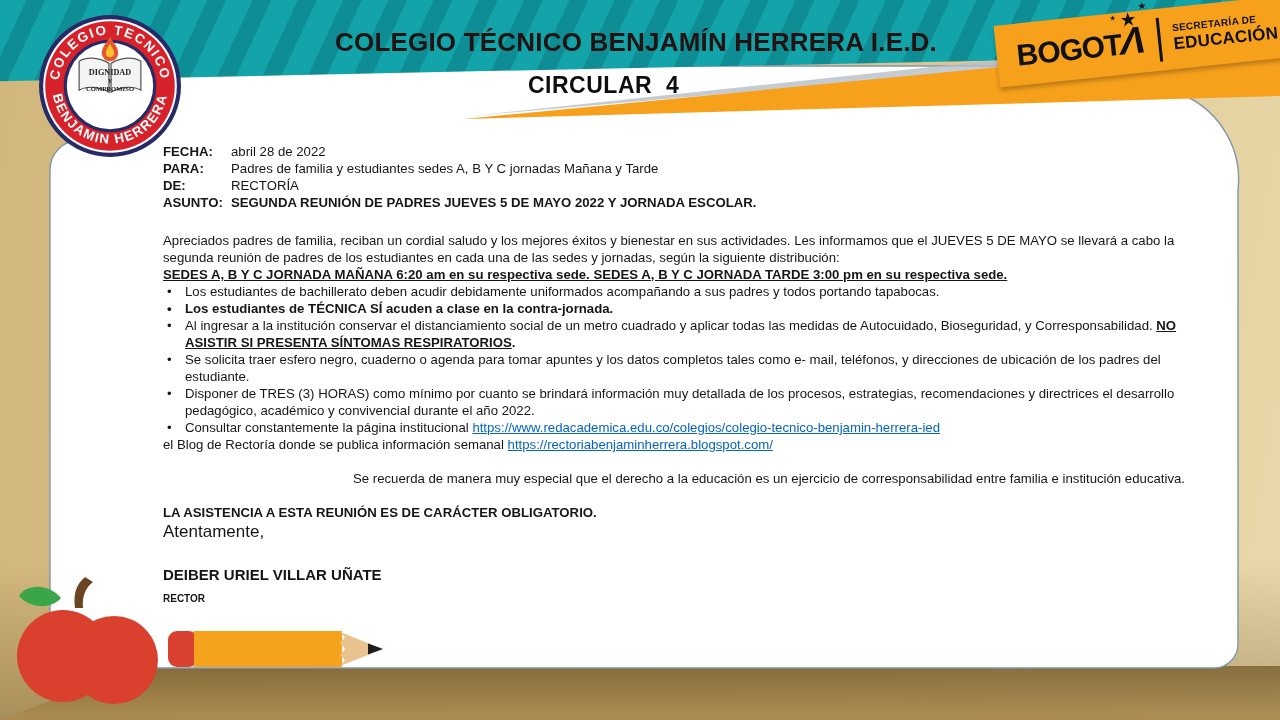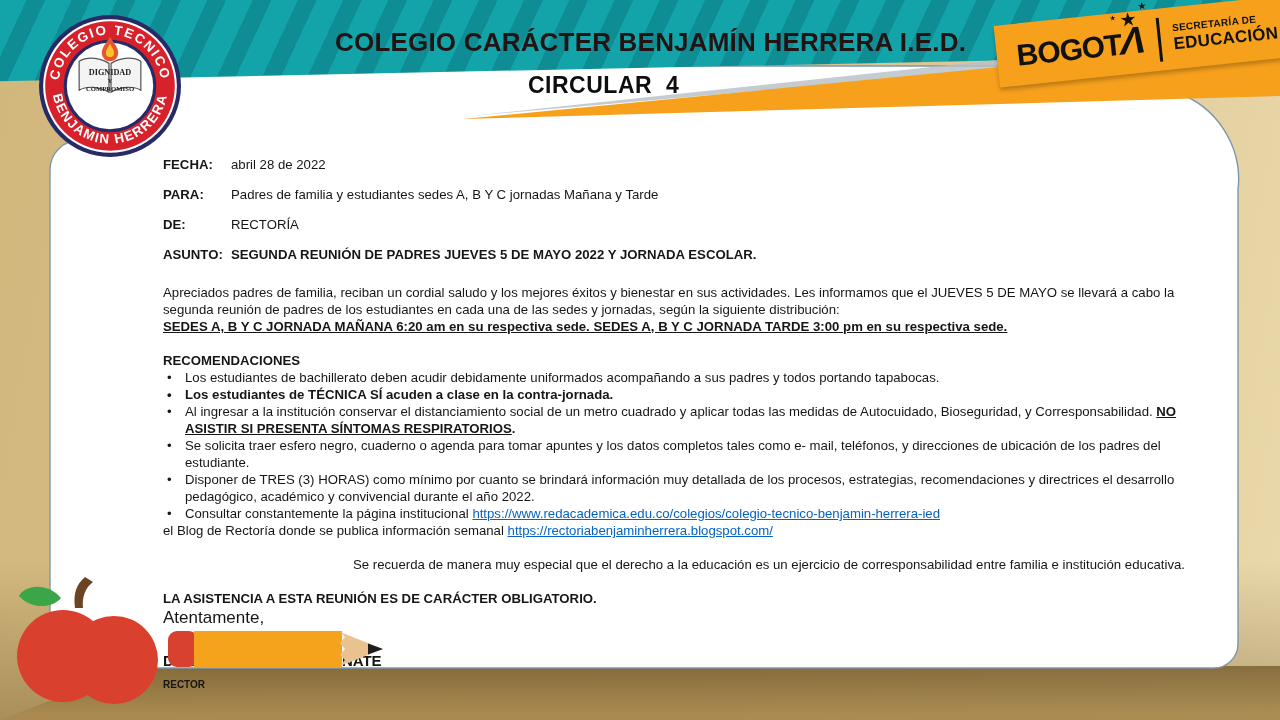--- a/index.html
+++ b/index.html
@@ -73,21 +73,21 @@
   .bogota-right .l2 { font-size:17px; font-weight:900; letter-spacing:.2px; }
 
   
   .seal { position:absolute; left:38px; top:14px; width:144px; height:144px; }
 
   
   .content {
     position:absolute; left:163px; top:143px; width:1022px;
     font-size:13.2px; line-height:17px; color:#161616;
   }
-  .meta-row { display:grid; grid-template-columns:68px 1fr;margin-top:13px; }
+  .meta-row { display:grid; grid-template-columns:68px 1fr; }
   .meta-label { font-weight:700; }
   .meta-bold { font-weight:700; }
   .para { margin-top:21px; }
   .schedule { font-weight:700; text-decoration:underline; }
   .recos-title { margin-top:17px; font-weight:700; }
   ul.bullets { list-style:none; }
   ul.bullets li { position:relative; padding-left:22px; }
   ul.bullets li::before { content:"\2022"; position:absolute; left:4px; top:0; }
   .bold { font-weight:700; }
   .bold-underline { font-weight:700; text-decoration:underline; }
@@ -120,21 +120,21 @@
              A 24,24 0 0 1 1214,668
              L 74,668
              A 24,24 0 0 1 50,644
              Z" fill="#ffffff" stroke="#7d97ab" stroke-width="1.4"></path>
   </svg>
 
   <div class="teal-band"></div>
   <div class="swoosh-gray"></div>
   <div class="swoosh-orange"></div>
 
-  <div class="school-title">COLEGIO CARÁCTER BENJAMÍN HERRERA I.E.D.</div>
+  <div class="school-title">COLEGIO TÉCNICO BENJAMÍN HERRERA I.E.D.</div>
   <div class="circular-title">CIRCULAR 4</div>
 
   <div class="bogota-band">
     <div class="bogota-word">
       <span class="word">BOGOT</span>
       <span class="lambda-wrap">
         <span class="lambda">Λ</span>
         <span class="star-big">★</span>
         <span class="star-sm">★</span>
         <span class="star-tiny">★</span>
@@ -191,21 +191,20 @@
       <span>RECTORÍA</span>
     </div>
     <div class="meta-row">
       <span class="meta-label">ASUNTO:</span>
       <span class="meta-bold">SEGUNDA REUNIÓN DE PADRES JUEVES 5 DE MAYO 2022 Y JORNADA ESCOLAR.</span>
     </div>
 
     <div class="para">Apreciados padres de familia, reciban un cordial saludo y los mejores éxitos y bienestar en sus actividades. Les informamos que el JUEVES 5 DE MAYO se llevará a cabo la segunda reunión de padres de los estudiantes en cada una de las sedes y jornadas, según la siguiente distribución:</div>
     <div class="schedule">SEDES A, B Y C JORNADA MAÑANA 6:20 am en su respectiva sede. SEDES A, B Y C JORNADA TARDE 3:00 pm en su respectiva sede.</div>
 
-    <div class="recos-title">RECOMENDACIONES</div>
 
     <ul class="bullets">
       <li>
         <span>Los estudiantes de bachillerato deben acudir debidamente uniformados acompañando a sus padres y todos portando tapabocas.</span>
       </li>
       <li class="bold">
         <span>Los estudiantes de TÉCNICA SÍ acuden a clase en la contra-jornada.</span>
       </li>
       <li>
         <span>Al ingresar a la institución conservar el distanciamiento social de un metro cuadrado y aplicar todas las medidas de Autocuidado, Bioseguridad, y Corresponsabilidad. </span><span class="bold-underline">NO ASISTIR SI PRESENTA SÍNTOMAS RESPIRATORIOS</span><span class="bold">.</span>

